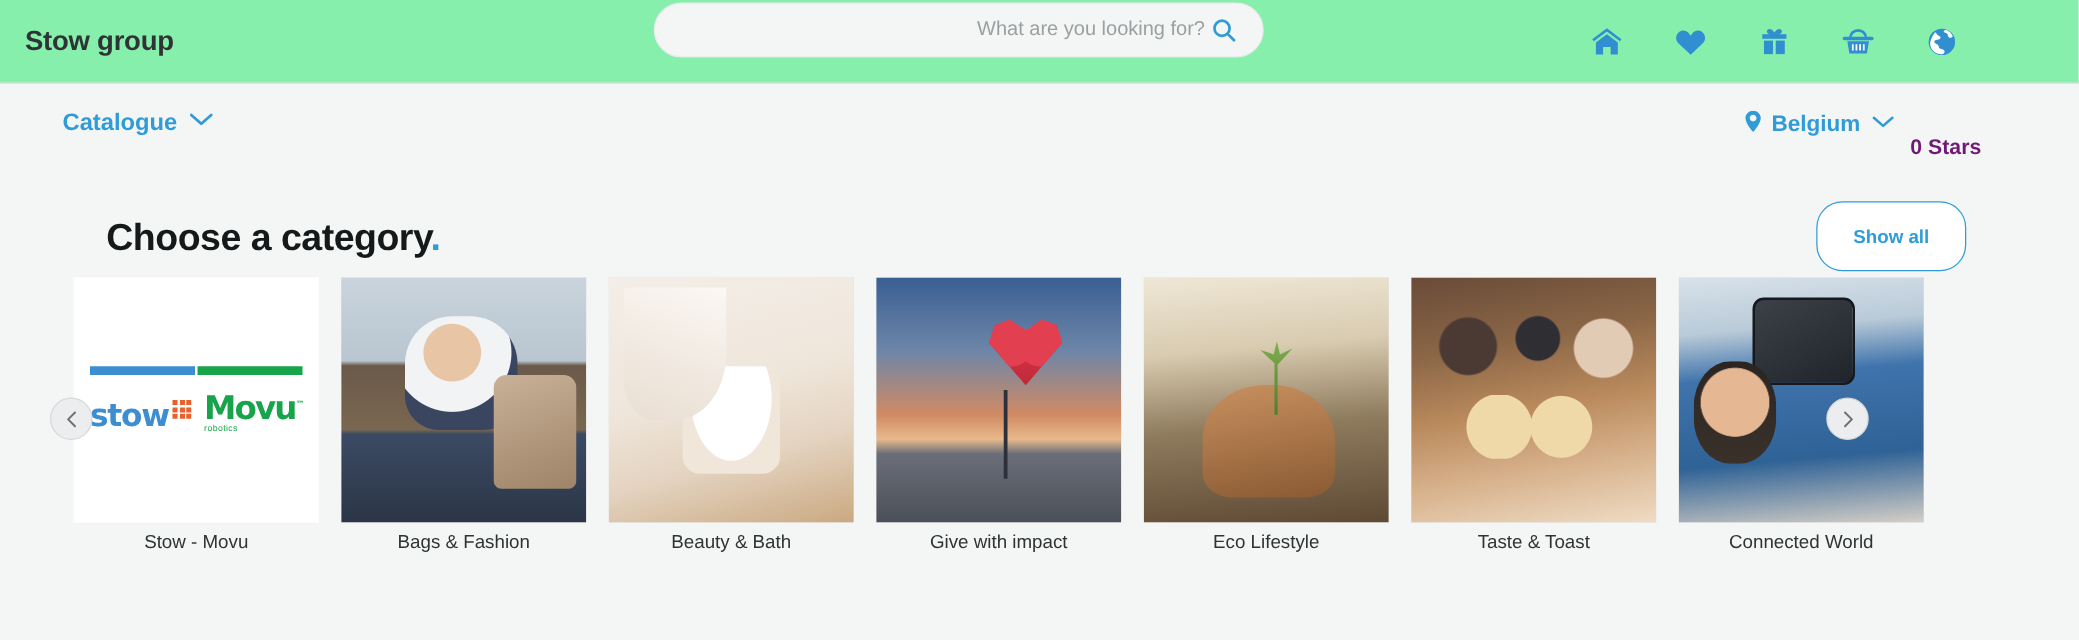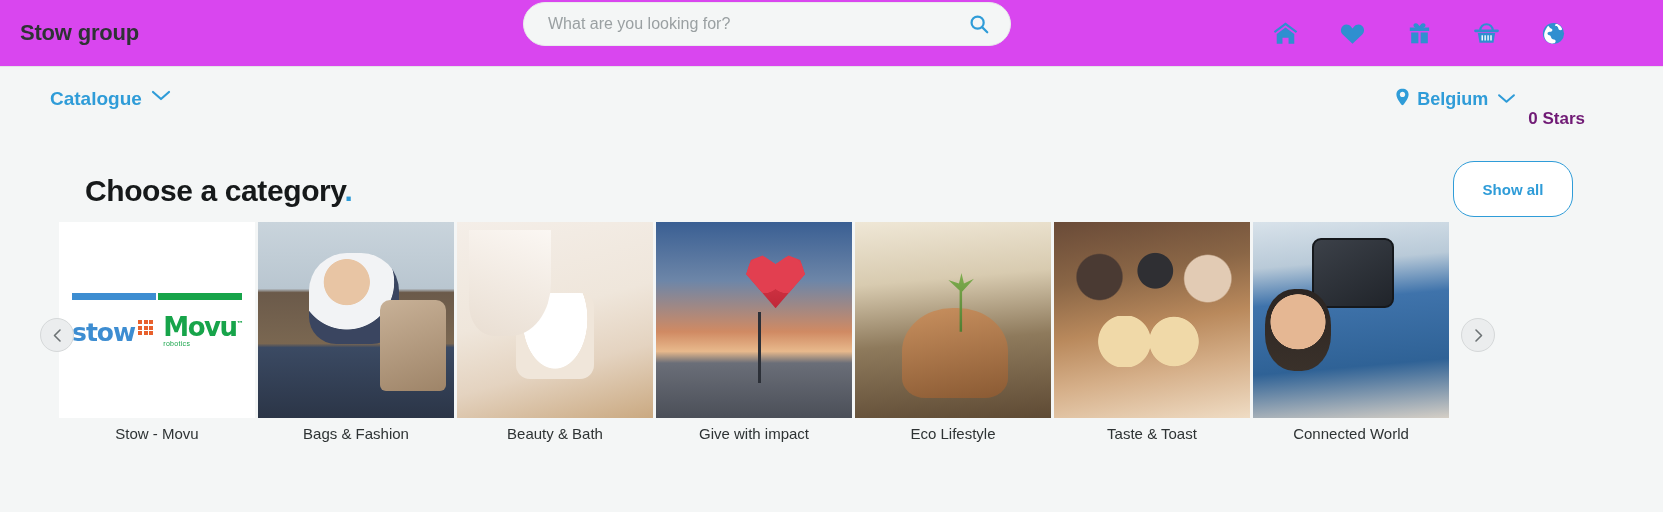--- a/index.html
+++ b/index.html
@@ -8,21 +8,21 @@
     font-family: "Liberation Sans", sans-serif;
     background: #f4f6f6;
     overflow: hidden;
   }
   .page { position: relative; width: 1663px; height: 512px; background: #f4f6f6; }
 
   
   .header {
     position: absolute; left: 0; top: 0;
     width: 1663px; height: 67px;
-    background: #d946ef;
+    background: #86efac;
     border-bottom: 1px solid #e3e6e6;
     display: flex; align-items: center; padding-left: 12px;
   }
   .brand {
     position: absolute; left: 20px; top: 50%;
     transform: translateY(-50%);
     font-size: 22px; font-weight: bold;
     color: #2e3334; letter-spacing: -0.2px;
   }
   .search-wrap {
@@ -31,21 +31,21 @@
     background: #f4f6f6;
     border: 1px solid #e8ebeb;
     border-radius: 22px;
     display: flex; align-items: center;
   }
   .search-input {
     flex: 1; height: 100%;
     border: none; outline: none; background: transparent;
     font-family: "Liberation Sans", sans-serif;
     font-size: 16px; color: #6d7476;
-    text-align: left;
+    text-align: right;
     padding: 0 46px 0 24px;
   }
   .search-input::placeholder { color: #9aa0a2; }
   .search-btn {
     position: absolute; right: 18px; top: 50%;
     transform: translateY(-50%);
     width: 26px; height: 26px;
     background: none; border: none; cursor: pointer;
     display: flex; align-items: center; justify-content: center;
   }
@@ -108,21 +108,21 @@
     background: #ffffff;
     color: #2f9cd8; font-size: 15px; font-weight: bold;
     font-family: "Liberation Sans", sans-serif;
     cursor: pointer;
   }
 
   
   .carousel { position: absolute; left: 0; top: 92px; width: 1663px; height: 250px; }
   .track {
     position: absolute; left: 59px; top: 0;
-    display: flex; gap: 3px;
+    display: flex; gap: 18px;
   }
   .card { width: 196px; cursor: pointer; }
   .thumb {
     width: 196px; height: 196px;
     overflow: hidden; position: relative;
     background: #ddd;
   }
   .card-label {
     margin-top: 7px; text-align: center;
     font-size: 15px; color: #2e3334;

